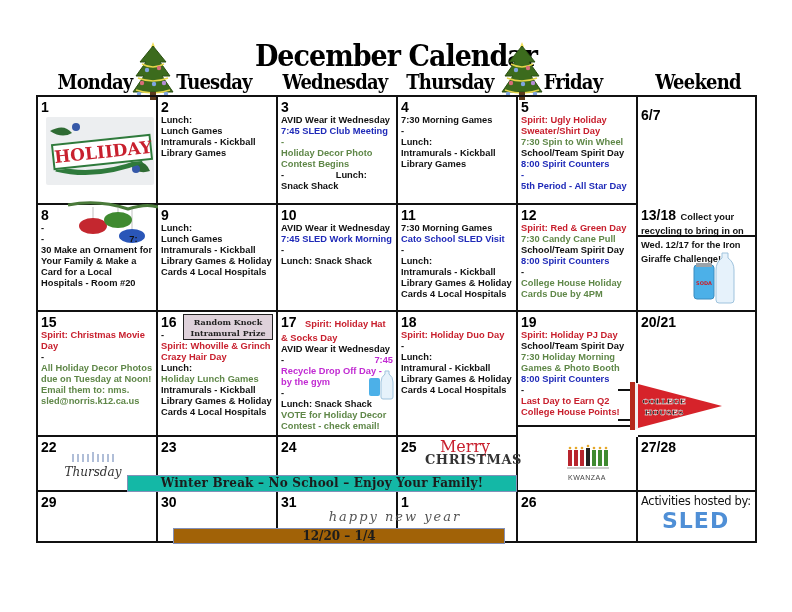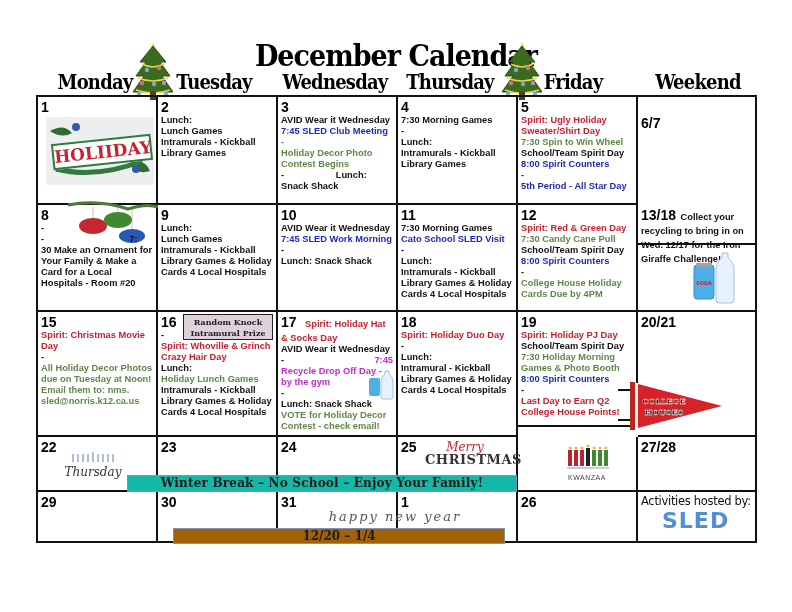--- a/index.html
+++ b/index.html
@@ -64,21 +64,21 @@
   .date-bar {
     position: absolute; left: 173px; top: 528px; width: 332px; height: 16px;
     background: #a16207; border: 1px solid #8390b8; box-sizing: border-box;
     font-family: "DejaVu Serif", serif; font-weight: bold; font-size: 12px; line-height: 14px;
     text-align: center; color: #1c1c1c;
   }
 
   .hanukkah { position: absolute; left: 60px; top: 448px; width: 66px; height: 28px; text-align: center; }
   .hanukkah .script { font-family: "DejaVu Serif", serif; font-style: italic; font-size: 12px; color: #333; line-height: 12px; }
   .xmas { position: absolute; left: 425px; top: 441px; width: 80px; height: 34px; text-align: center; }
-  .xmas .merry { font-family: "DejaVu Serif", serif; font-style: italic; font-size: 12px; color: #c8202e; line-height: 12px; }
+  .xmas .merry { font-family: "DejaVu Serif", serif; font-size: 16px; color: #c8202e; line-height: 12px; }
   .xmas .christmas { font-family: "DejaVu Serif", serif; font-weight: bold; font-size: 13px; color: #333; line-height: 14px; letter-spacing: 0.5px; }
   .kwanzaa { position: absolute; left: 563px; top: 442px; width: 48px; height: 44px; text-align: center; }
   .kwanzaa .label { font-size: 7px; color: #444; letter-spacing: 0.5px; }
   .newyear { position: absolute; left: 285px; top: 509px; width: 220px; height: 18px; text-align: center;
     font-family: "DejaVu Serif", serif; font-style: italic; font-size: 13px; color: #555; letter-spacing: 2px; }
 
   .sled-text { font-family: "DejaVu Sans", sans-serif; font-size: 11.5px; line-height: 13px; color: #111; letter-spacing: -0.3px; }
   .sled-logo { position: absolute; left: 662px; top: 508px; font-family: "DejaVu Sans", sans-serif; font-weight: bold; font-size: 22px; color: #4f8fd6; letter-spacing: 1px; }
 
   .pennant { position: absolute; left: 618px; top: 382px; width: 104px; height: 48px; }
@@ -165,21 +165,21 @@
   </div>
   <div class="cell" style="left:480px;top:0;width:120px;height:108px">
     <div class="num">5</div>
     <div class="line c-red">Spirit: Ugly Holiday Sweater/Shirt Day</div>
     <div class="line c-green">7:30 Spin to Win Wheel</div>
     <div class="line c-black">School/Team Spirit Day</div>
     <div class="line c-blue">8:00 Spirit Counters</div>
     <div class="line c-blue">-</div>
     <div class="line c-blue">5th Period - All Star Day</div>
   </div>
-  <div class="cell lastcol" style="left:600px;top:16px;width:119px;height:132px">
+  <div class="cell lastcol" style="left:600px;top:8px;width:119px;height:132px">
     <div class="num">6/7</div>
   </div>
 
   <div class="cell" style="left:0;top:108px;width:120px;height:107px">
     <svg width="100" height="44" viewBox="0 0 100 44" style="position:absolute;left:20px;top:-4px">
       <path d="M10 4 Q40 -2 70 8 Q88 2 100 6" stroke="#4a7a3a" stroke-width="3" fill="none"></path>
       <line x1="35" y1="6" x2="35" y2="18" stroke="#999" stroke-width="0.6"></line>
       <line x1="60" y1="6" x2="60" y2="12" stroke="#999" stroke-width="0.6"></line>
       <line x1="74" y1="8" x2="74" y2="28" stroke="#999" stroke-width="0.6"></line>
       <ellipse cx="35" cy="25" rx="14" ry="8" fill="#c4272f"></ellipse>

